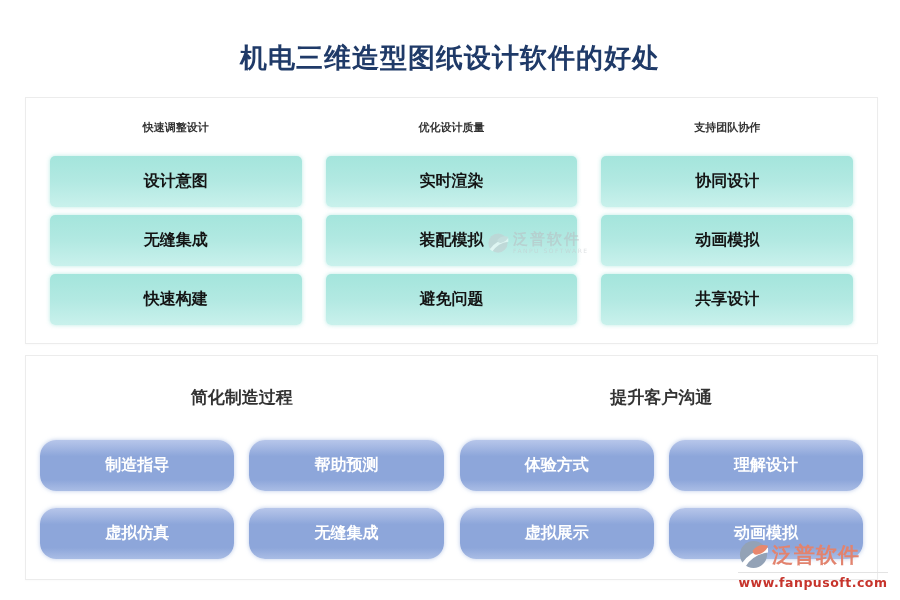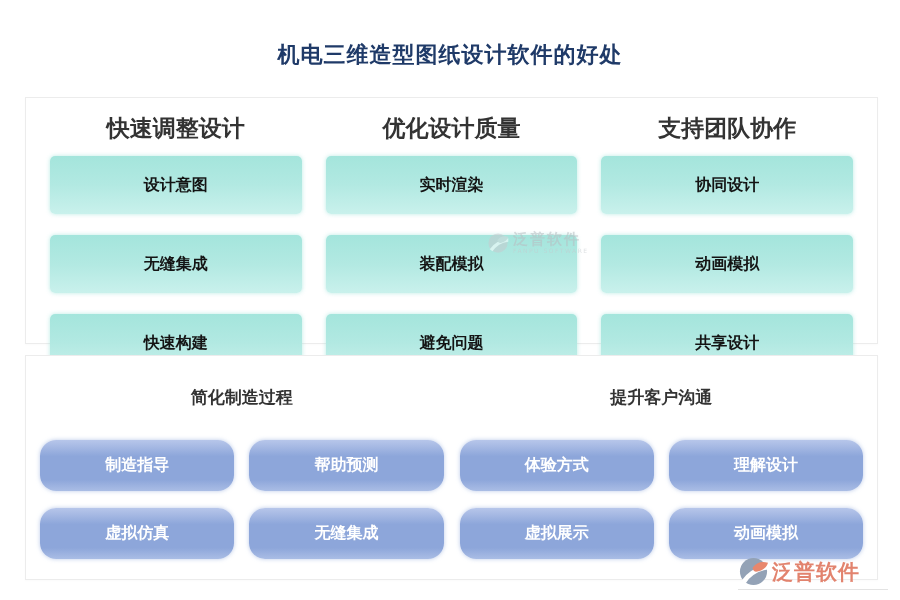--- a/index.html
+++ b/index.html
@@ -13,21 +13,21 @@
     width: 900px; height: 600px;
     background: #ffffff;
     overflow: hidden;
   }
 
   
   .page-title {
     position: absolute;
     top: 40px; left: 0; width: 100%;
     text-align: center;
-    font-size: 22px;
+    font-size: 27px;
     font-weight: bold;
     color: #1f3a68;
     letter-spacing: 1px;
   }
 
   
   .panel {
     position: absolute;
     left: 25px; width: 853px;
     background: #ffffff;
@@ -41,28 +41,28 @@
   .top-cols {
     display: flex;
     gap: 24px;
     padding: 18px 24px 0 24px;
   }
   .benefit-col { flex: 1; display: flex; flex-direction: column; }
   .col-header {
     height: 24px;
     line-height: 24px;
     text-align: center;
-    font-size: 23px;
+    font-size: 11px;
     font-weight: bold;
     color: #333333;
     margin-bottom: 16px;
   }
   .teal-btn {
-    height: 58px;
-    margin-bottom: 21px;
+    height: 51px;
+    margin-bottom: 8px;
     border-radius: 5px;
     display: flex;
     align-items: center;
     justify-content: center;
     font-size: 16px;
     font-weight: bold;
     color: #141414;
     background: linear-gradient(180deg, #a4e5dc 0%, #b2e9e2 50%, #c9f1ec 100%);
     box-shadow: 0 0 4px rgba(150, 225, 215, 0.65);
     cursor: pointer;
@@ -237,15 +237,16 @@
     <div class="footer-row">
       <span style="display:inline-flex;">
         <svg width="31" height="31" viewBox="0 0 32 32">
           <circle cx="16" cy="16" r="14" fill="#93a2b6"></circle>
           <path d="M4 25 Q13 12 31 9 L31 14 Q16 16 8 28 Z" fill="#ffffff"></path>
           <path d="M15 12 Q21 4 31 7 Q29 14 20 16 Q16 17 15 12 Z" fill="#e8876d"></path>
         </svg>
       </span>
       <span class="footer-brand">泛普软件</span>
     </div>
+    <div class="footer-url">www.fanpusoft.com</div>
   </div>
 
 </div>
 
 </body></html>

